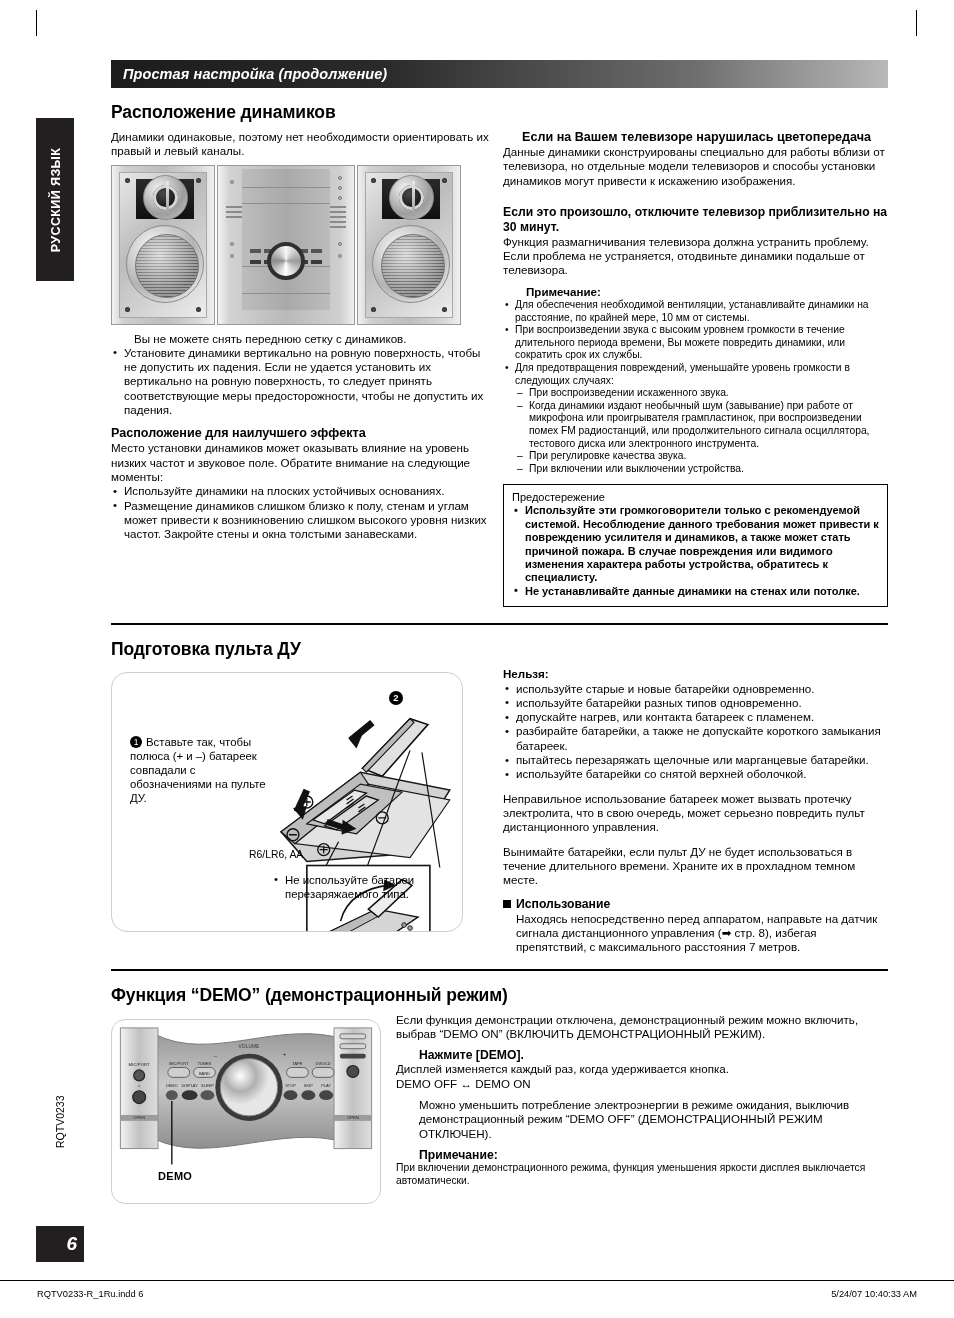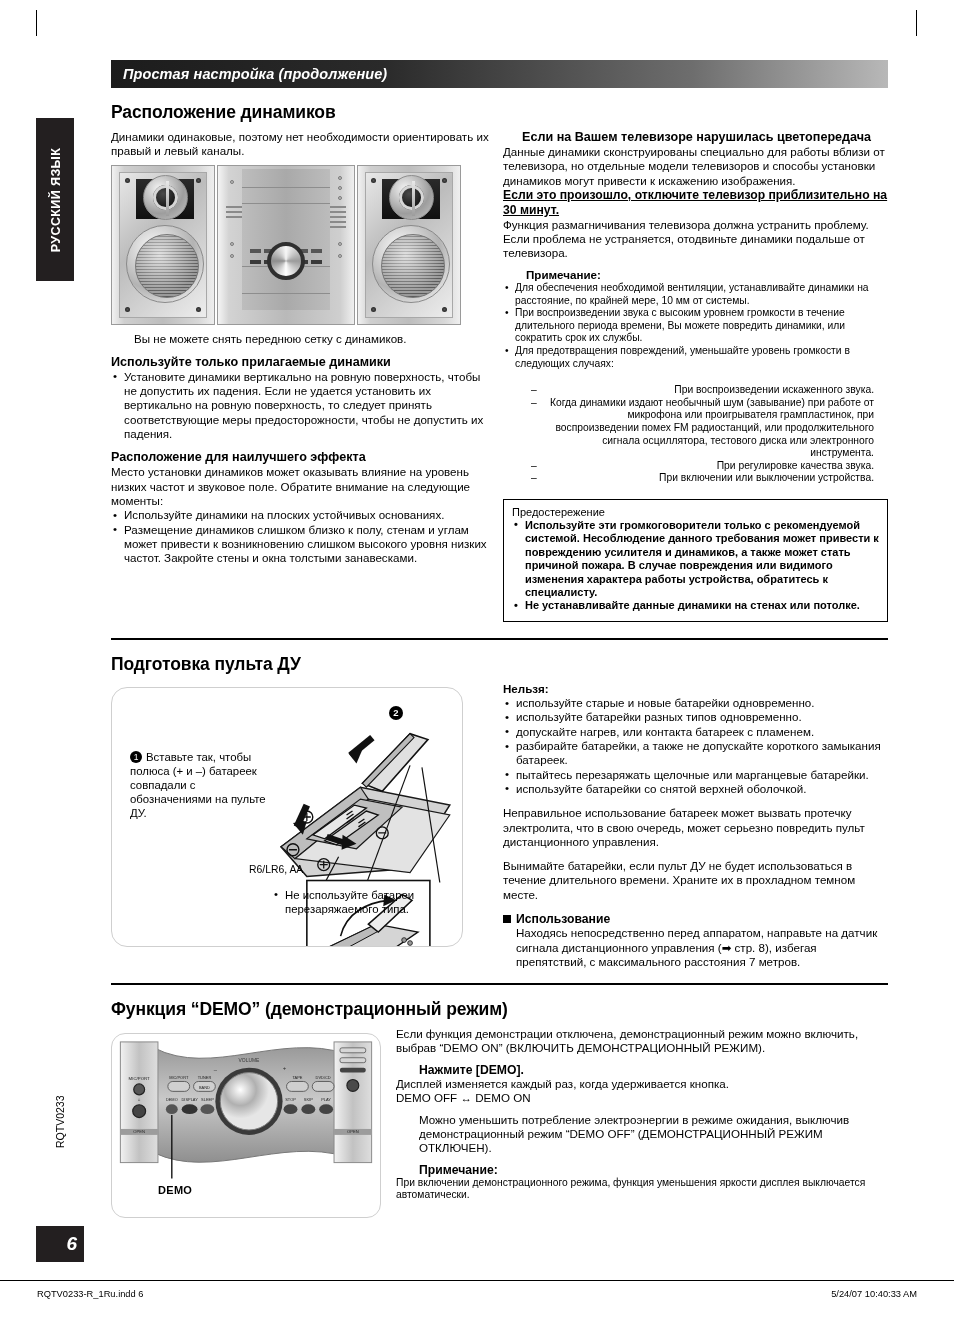--- a/index.html
+++ b/index.html
@@ -75,38 +75,38 @@
   }
 
   .cols { display:flex; gap:0px; }
   .col-l { width:385px; }
   .col-r { width:392px; padding-left:7px; }
 
   p, li { margin:0; }
   .t  { font-size:11.6px; line-height:14.3px; }
   .t8 { font-size:10.3px; line-height:12.6px; }
   .b  { font-weight:bold; }
-  .mt5 { margin-top:0;text-decoration:underline; }
+  .mt5 { margin-top:17px; }
   .mt7 { margin-top:7px;padding-left:23px; }
   .mt10 { margin-top:10px; }
 
   h2.sub { font-size:12.6px; font-weight:bold; margin:9px 0 1px 0; }
   h2.sub0 { margin-top:4px;padding-left:19px; }
 
   
   ul.bl { list-style:none; margin:0; padding:0; }
   ul.bl > li {
     position:relative; padding-left:13px;
     font-size:11.6px; line-height:14.3px;
   }
   ul.bl > li::before {
     content:"•"; position:absolute; left:2px; top:-.5px;
   }
   ul.bl.sm > li { font-size:10.3px; line-height:12.6px; padding-left:12px; }
-  ul.dash { list-style:none; margin:14px; padding:0 0 0 14px;text-align:right; }
+  ul.dash { list-style:none; margin:0; padding:0 0 0 14px; }
   ul.dash > li {
     position:relative; padding-left:12px;
     font-size:10.3px; line-height:12.6px;
   }
   ul.dash > li::before { content:"–"; position:absolute; left:0; top:0; }
 
   
   .caution {
     border:1px solid #000; padding:6px 0 8px 8px; margin-top:9px;
   }
@@ -322,21 +322,20 @@
             <div class="tweeter">
               <div class="tweeter-bar"></div>
             </div>
             <div class="woofer"></div>
           </div>
         </div>
       </div>
 
       <p class="t mt7">Вы не можете снять переднюю сетку с динамиков.</p>
 
-      <h2 class="sub">Используйте только прилагаемые динамики</h2>
       <ul class="bl">
         <li>Установите динамики вертикально на ровную поверхность, чтобы не допустить их падения. Если не удается установить их вертикально на ровную поверхность, то следует принять соответствующие меры предосторожности, чтобы не допустить их падения.</li>
       </ul>
 
       <h2 class="sub">Расположение для наилучшего эффекта</h2>
       <p class="t">Место установки динамиков может оказывать влияние на уровень низких частот и звуковое поле. Обратите внимание на следующие моменты:</p>
       <ul class="bl">
         <li>Используйте динамики на плоских устойчивых основаниях.</li>
         <li>Размещение динамиков слишком близко к полу, стенам и углам может привести к возникновению слишком высокого уровня низких частот. Закройте стены и окна толстыми занавесками.</li>
       </ul>

